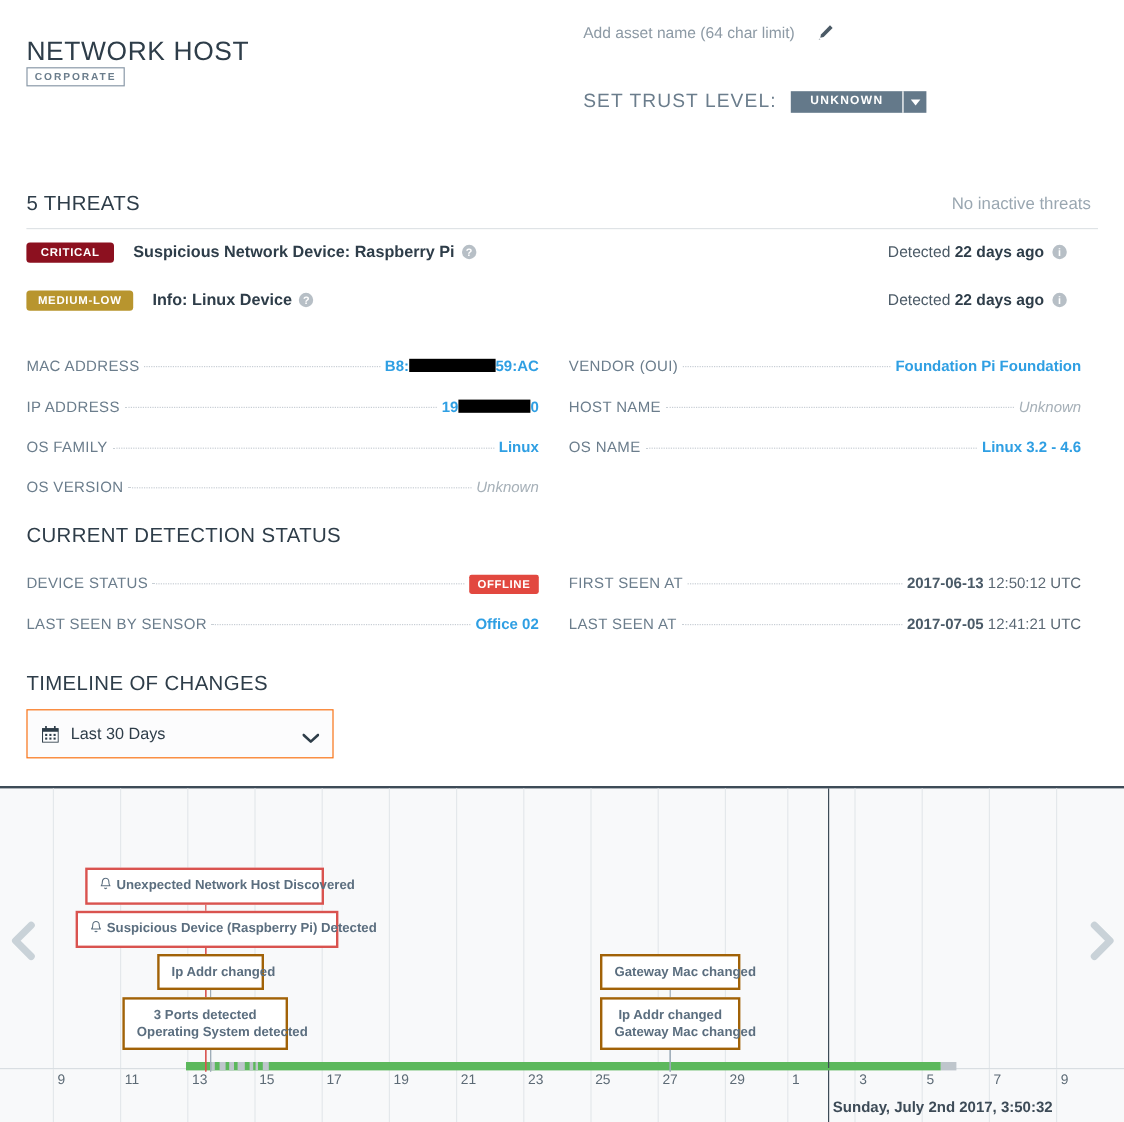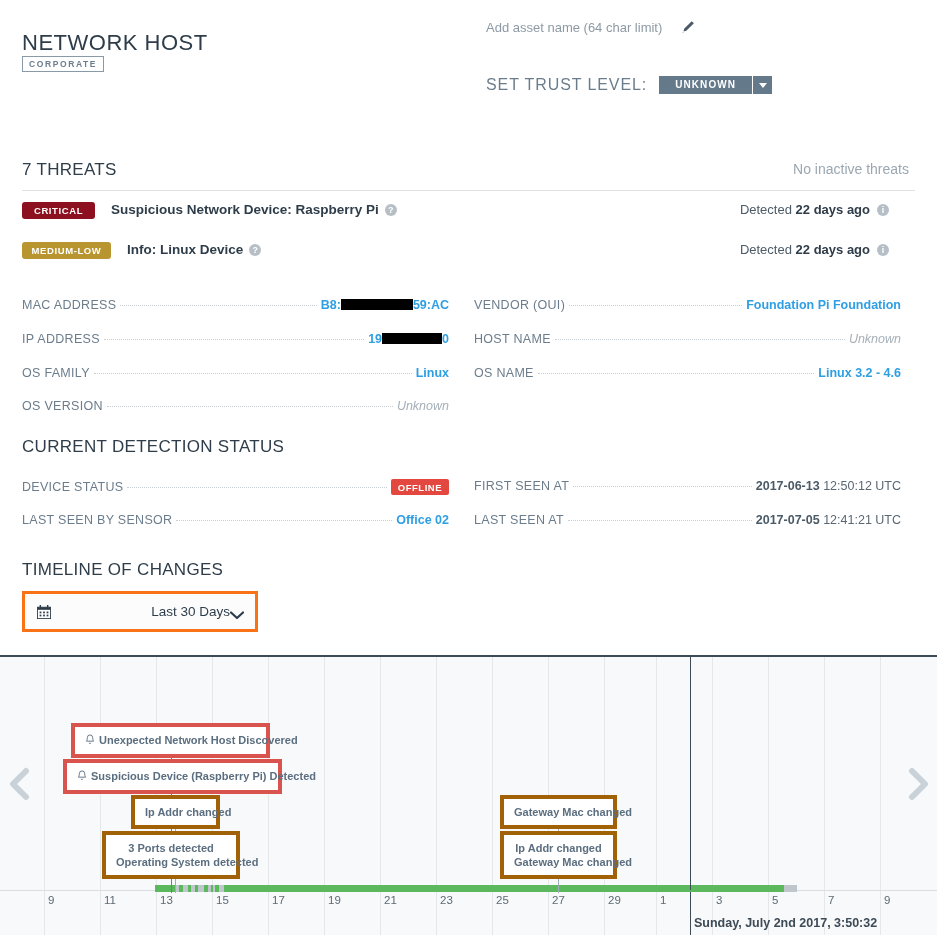--- a/index.html
+++ b/index.html
@@ -125,23 +125,23 @@
   }
 
   
   .sec-head {
     position:absolute; left:22px; font-size:17px; font-weight:400;
     letter-spacing:.3px; color:#2e3d49;
   }
 
   
   .datepick {
-    position:absolute; left:22px; top:591px; width:236px; height:41px;
-    border:3px solid #f97316; background:#fcfcfd;
-    display:flex; align-items:center; padding:0 12px; cursor:pointer;text-align:right;
+    position:absolute; left:22px; top:591px; width:256px; height:41px;
+    border:1px solid #f97316; background:#fcfcfd;
+    display:flex; align-items:center; padding:0 12px; cursor:pointer;
   }
   .cal-icon { width:14px; height:14px; margin-right:10px; }
   .dp-label { font-size:13.5px; color:#2e3d49; flex:1; }
   .dp-chev { width:13px; height:8px; }
 
   
   .tl {
     position:absolute; left:0; top:655px; width:937px; height:280px;
     background:#f8f9fa; border-top:2px solid #3d4b57;
   }
@@ -155,21 +155,21 @@
   .tick-sep.now { background:#3d4b57; }
 
   .green-bar { position:absolute; height:7px; top:228px; background:#5cb85c; }
   .gap { position:absolute; height:7px; top:228px; background:#bfc6cc; }
   .gray-tail { position:absolute; height:7px; top:228px; background:#bfc6cc; }
 
   .stalk { position:absolute; width:1px; background:#9fadb8; }
   .stalk.red { background:#d9534f; }
 
   .evt {
-    position:absolute; border:4px solid #a16207; background:#fff;
+    position:absolute; border:2px solid #a16207; background:#fff;
     color:#5b6e7f; font-size:11px; font-weight:700;
     padding:6px 10px; line-height:14px; white-space:nowrap;
     text-align:center; z-index:2; cursor:pointer;
   }
   .evt.alert { border-color:#d9534f; }
   .bell { margin-right:4px; vertical-align:-1px; }
 
   .arrow {
     position:absolute; width:26px; height:34px; cursor:pointer; z-index:4;
   }
@@ -197,21 +197,21 @@
 
     <div class="trust-row">
       <span class="trust-label">SET TRUST LEVEL:</span>
       <button class="trust-btn">UNKNOWN</button>
       <button class="trust-caret">
           <span class="caret-tri"></span>
         </button>
     </div>
   </div>
 
-  <div class="threats-head">7 THREATS</div>
+  <div class="threats-head">5 THREATS</div>
   <div class="no-inactive">No inactive threats</div>
   <div class="hr"></div>
 
   <div class="threat-row r0">
     <span class="sev critical">CRITICAL</span>
     <span class="threat-name"><span>Suspicious Network Device: Raspberry Pi</span><span class="qmark">?</span></span>
     <span class="detected"><span>Detected</span> <b>22 days ago</b><span class="info-i">i</span></span>
   </div>
 
   <div class="threat-row r1">

